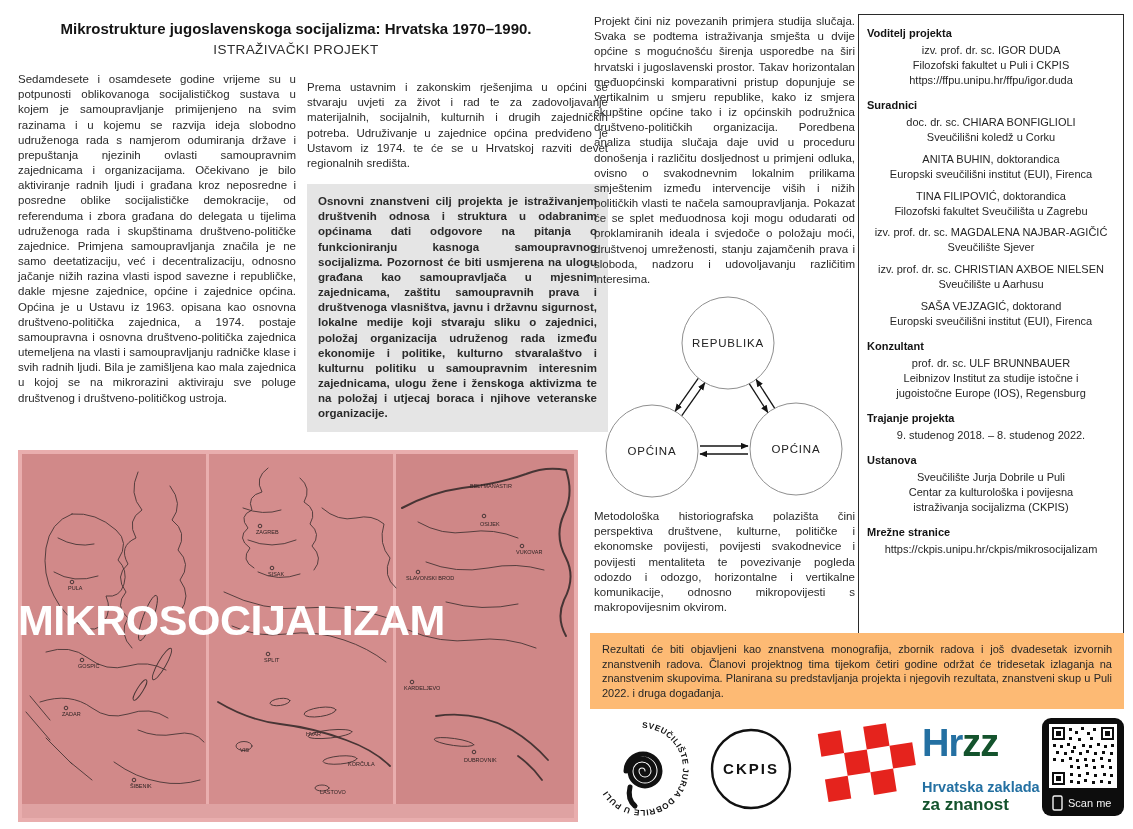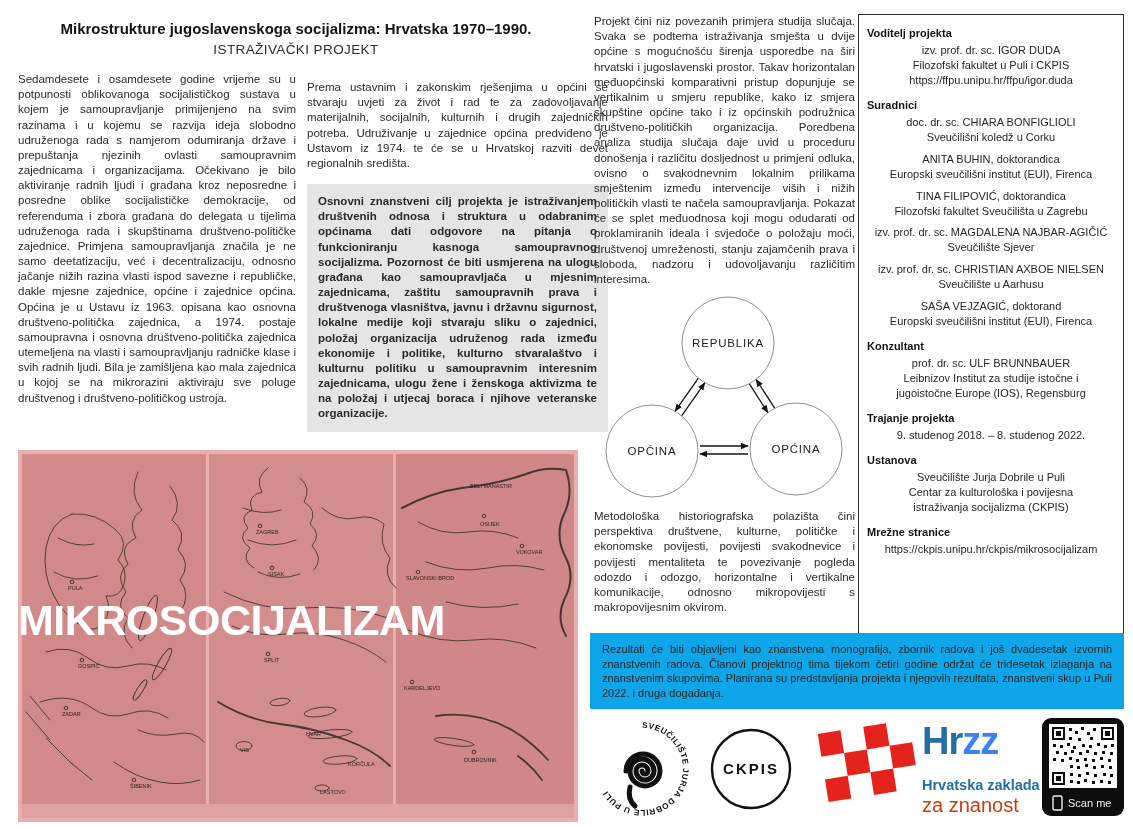--- a/index.html
+++ b/index.html
@@ -33,32 +33,32 @@
 
   
   #sidebar{left:858px;top:14px;width:266px;height:621px;border:1px solid #2a2a2a;
      box-sizing:border-box;padding:11px 8px;font-size:11px;line-height:1.36;overflow:hidden;}
   #sidebar h3{font-size:11px;margin:0 0 2px 0;color:#141414;}
   #sidebar .section{margin-bottom:10px;}
   #sidebar .entry{margin-bottom:7px;text-align:center;}
   #sidebar .entry:last-child{margin-bottom:0;}
 
   
-  #results-box{left:590px;top:633px;width:534px;box-sizing:border-box;background:#0ea5e9;
+  #results-box{left:590px;top:633px;width:534px;box-sizing:border-box;background:#fdba74;
      padding:9px 12px;font-size:11px;line-height:1.32;text-align:justify;}
 
   
   #logos{left:590px;top:716px;width:534px;height:106px;display:flex;align-items:center;}
   .logo{flex:0 0 auto;}
   #hrzz-text{margin-left:6px;line-height:1.05;}
   #hrzz-acronym{font-size:38px;font-weight:bold;letter-spacing:-1px;}
   #hrzz-acronym .hr{color:#2470a2;margin-top:40px;}
-  #hrzz-acronym .zz{color:#3b82f6;}
+  #hrzz-acronym .zz{color:#14532d;}
   #hrzz-sub1{font-size:14.5px;font-weight:bold;color:#2470a2;margin-top:16px;}
-  #hrzz-sub2{font-size:20px;font-weight:normal;color:#c2410c;margin-top:1px;}
+  #hrzz-sub2{font-size:17px;font-weight:bold;color:#14532d;margin-top:1px;}
   #qr-wrap{margin-left:auto;}
 </style>
 </head>
 <body>
 
 <div class="abs" id="header">
   <h1 id="page-title">Mikrostrukture jugoslavenskoga socijalizma: Hrvatska 1970–1990.</h1>
   <div id="page-subtitle">ISTRAŽIVAČKI PROJEKT</div>
 </div>
 

